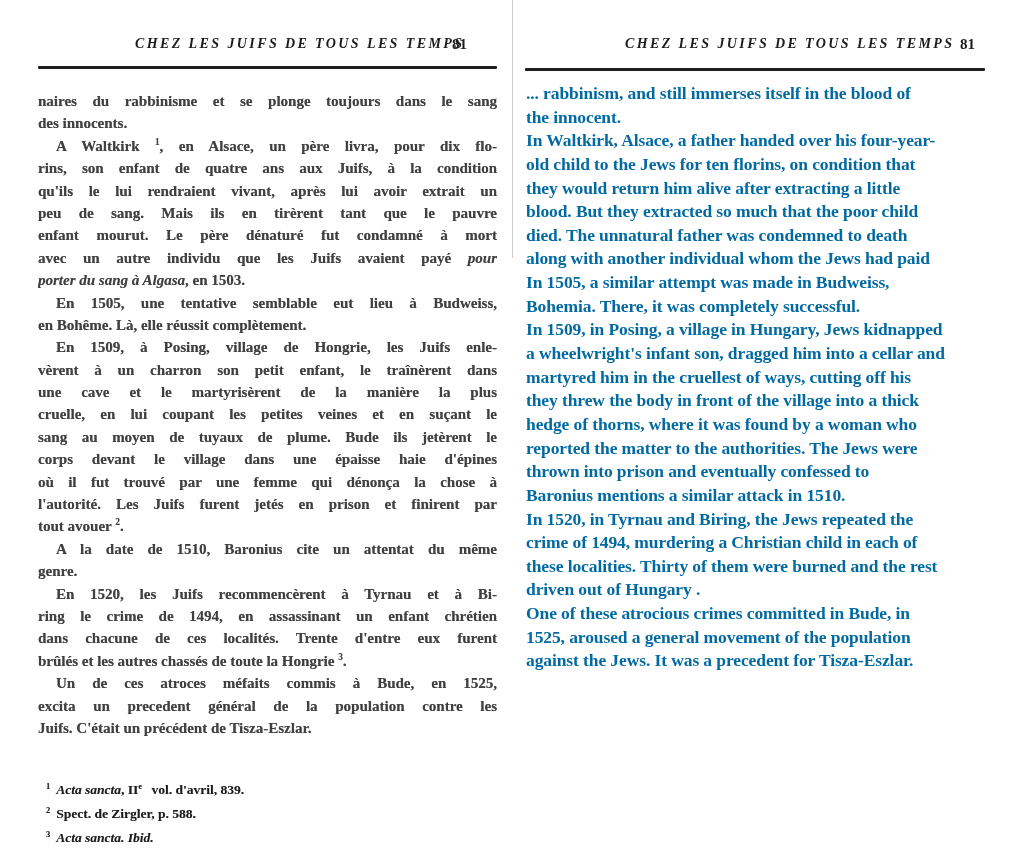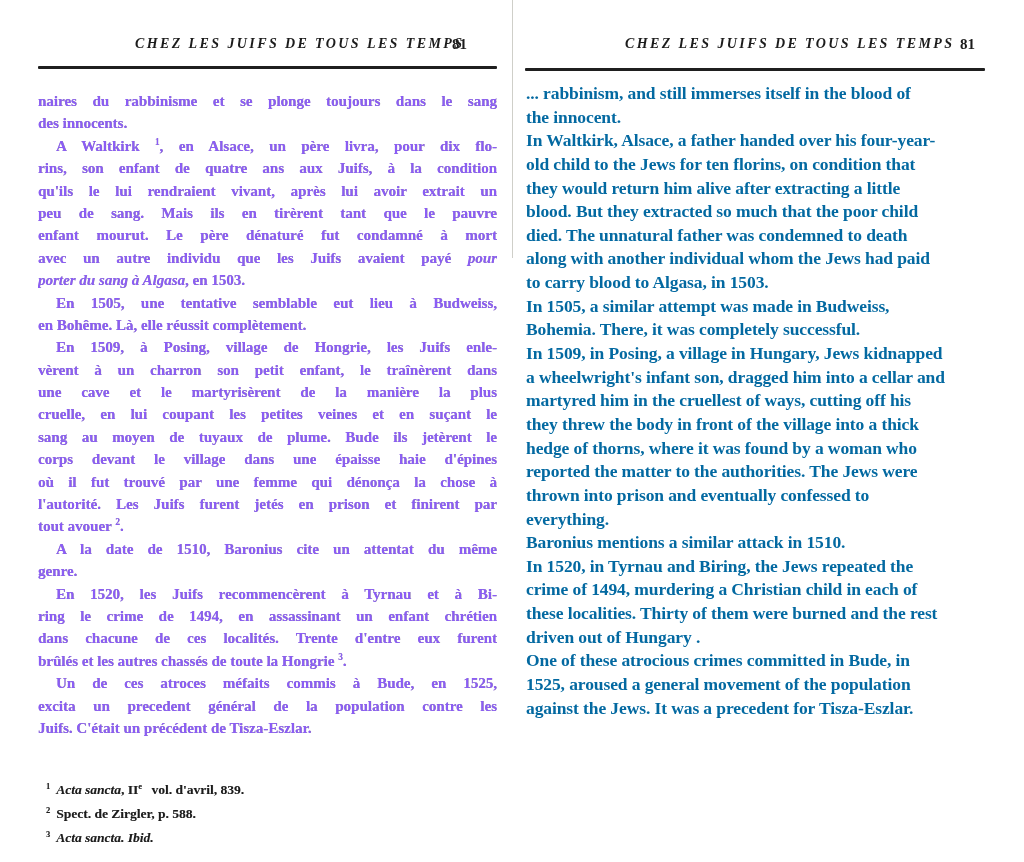--- a/index.html
+++ b/index.html
@@ -22,21 +22,21 @@
   #page-left .pageno{left:452px;}
   #page-right .title{left:113px;}
   #page-right .pageno{left:448px;}
 
   .head-rule{position:absolute;height:3px;background:#1f1f1f;border-radius:1px;}
   #page-left .head-rule{top:66px;left:38px;width:459px;}
   #page-right .head-rule{top:68px;left:13px;width:460px;}
 
   
   #left-body{position:absolute;top:90px;left:38px;width:459px;
-             font-weight:bold;font-size:15px;color:#8b5cf6;
+             font-weight:bold;font-size:15px;color:#404040;
              text-shadow:0.2px 0.2px 0.4px rgba(20,20,20,0.45);}
   #left-body .line{height:22.4px;line-height:22.4px;text-align:justify;text-align-last:justify;
                    overflow:hidden;}
   #left-body .line.end{text-align-last:left;}
   #left-body .line.ind{text-indent:18px;}
 
   
   #right-body{position:absolute;top:82px;left:14px;width:490px;
               font-weight:bold;font-size:17.5px;color:#0369a1;letter-spacing:-0.1px;}
   #right-body .rline{height:23.65px;line-height:23.65px;white-space:nowrap;overflow:hidden;}
@@ -115,31 +115,29 @@
     <div class="head-rule"></div>
     <div id="right-body">
         <div class="rline">... rabbinism, and still immerses itself in the blood of</div>
         <div class="rline">the innocent.</div>
         <div class="rline">In Waltkirk, Alsace, a father handed over his four-year-</div>
         <div class="rline">old child to the Jews for ten florins, on condition that</div>
         <div class="rline">they would return him alive after extracting a little</div>
         <div class="rline">blood. But they extracted so much that the poor child</div>
         <div class="rline">died. The unnatural father was condemned to death</div>
         <div class="rline">along with another individual whom the Jews had paid</div>
-        <div class="rline">to carry blood to Algasa, in 1503.</div>
         <div class="rline">In 1505, a similar attempt was made in Budweiss,</div>
         <div class="rline">Bohemia. There, it was completely successful.</div>
         <div class="rline">In 1509, in Posing, a village in Hungary, Jews kidnapped</div>
         <div class="rline">a wheelwright's infant son, dragged him into a cellar and</div>
         <div class="rline">martyred him in the cruellest of ways, cutting off his</div>
         <div class="rline">they threw the body in front of the village into a thick</div>
         <div class="rline">hedge of thorns, where it was found by a woman who</div>
         <div class="rline">reported the matter to the authorities. The Jews were</div>
         <div class="rline">thrown into prison and eventually confessed to</div>
-        <div class="rline">everything.</div>
         <div class="rline">Baronius mentions a similar attack in 1510.</div>
         <div class="rline">In 1520, in Tyrnau and Biring, the Jews repeated the</div>
         <div class="rline">crime of 1494, murdering a Christian child in each of</div>
         <div class="rline">these localities. Thirty of them were burned and the rest</div>
         <div class="rline">driven out of Hungary .</div>
         <div class="rline">One of these atrocious crimes committed in Bude, in</div>
         <div class="rline">1525, aroused a general movement of the population</div>
         <div class="rline">against the Jews. It was a precedent for Tisza-Eszlar.</div>
       </div>
   </div>

